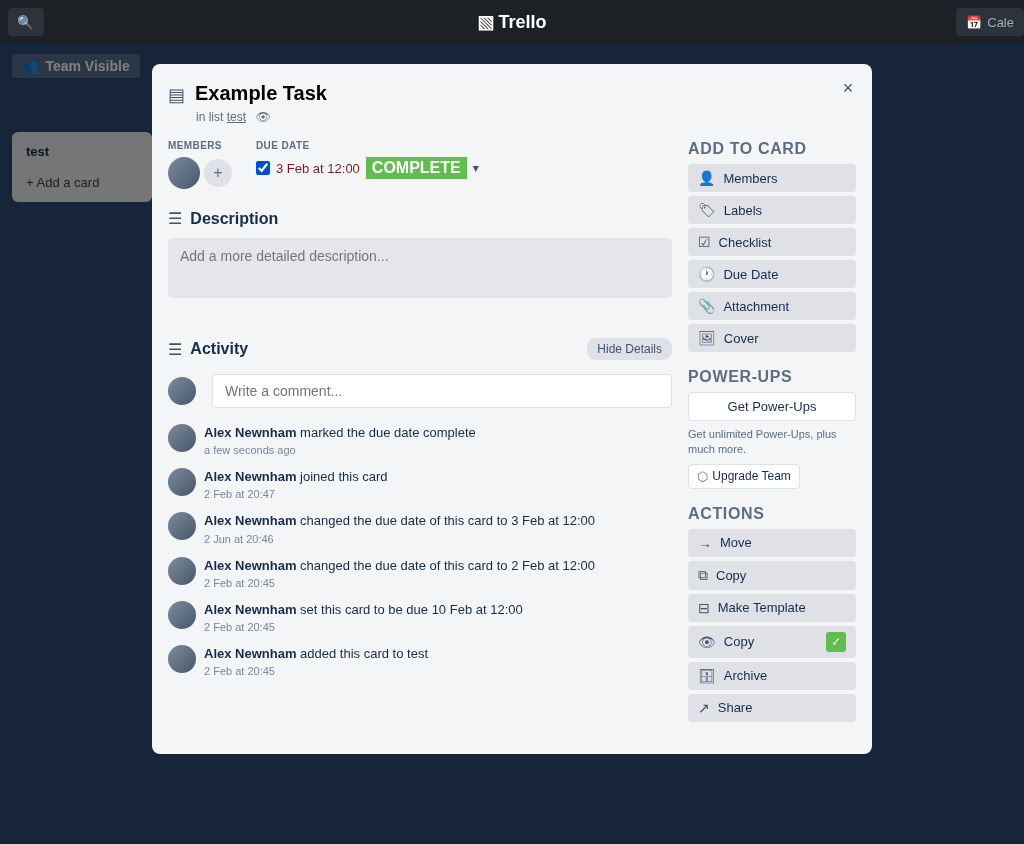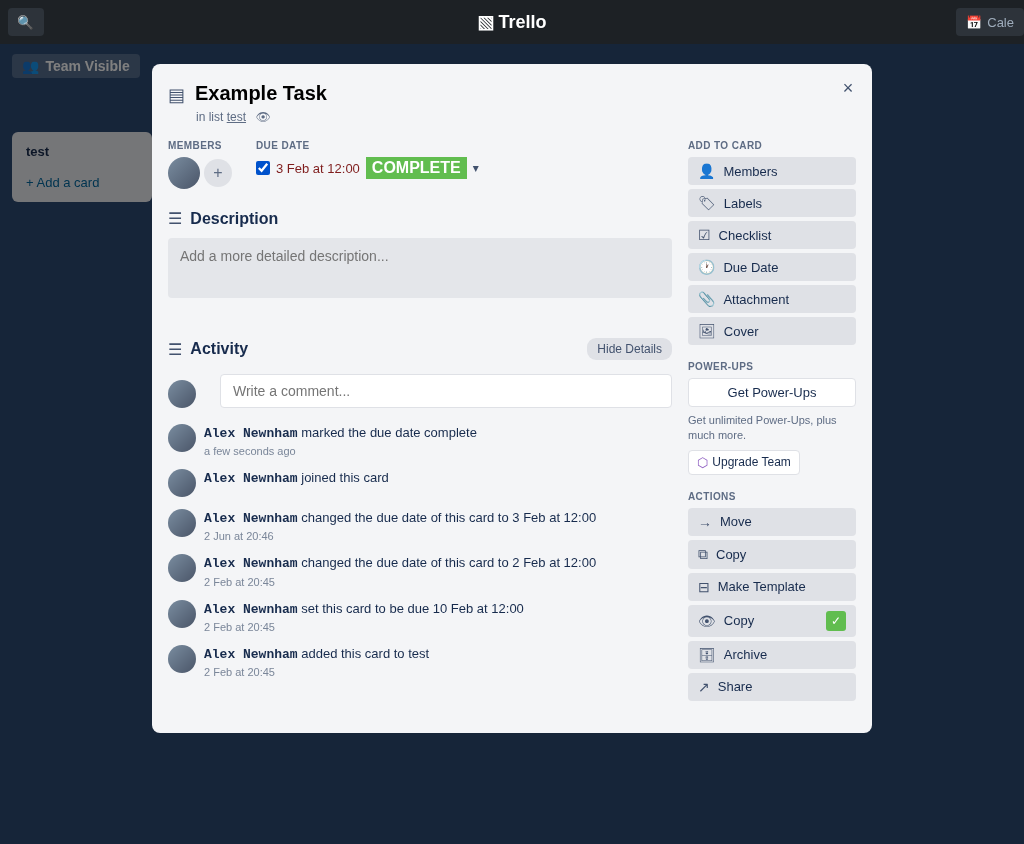--- a/index.html
+++ b/index.html
@@ -105,21 +105,21 @@
     .list-title {
       font-size: 13px;
       font-weight: 700;
       color: #172b4d;
       margin-bottom: 8px;
       padding: 4px 6px;
     }
     .add-card-btn {
       background: none;
       border: none;
-      color: #0369a1;
+      color: #404040;
       font-size: 13px;
       cursor: pointer;
       padding: 4px 6px;
       border-radius: 4px;
       width: 100%;
       text-align: left;
     }
 
     
     .overlay {
@@ -320,22 +320,22 @@
       background: #dfe1e6;
       border: none;
       border-radius: 9px;
       font-size: 12px;
       color: #42526e;
       padding: 4px 10px;
       cursor: pointer;
     }
     .activity-input-row {
       display: flex;
-      gap: 24px;
-      align-items: flex-end;
+      gap: 16px;
+      align-items: center;
       margin-bottom: 16px;
     }
     .activity-input {
       flex: 1;
       background: #fff;
       border: 1px solid #dfe1e6;
       border-radius: 4px;
       padding: 8px 12px;
       font-size: 14px;
       color: #7a8699;
@@ -360,31 +360,30 @@
     .activity-content {
       flex: 1;
     }
     .activity-text {
       font-size: 13px;
       color: #172b4d;
       line-height: 1.4;
     }
     .activity-text strong {
       font-weight: 700;
-      font-family: Liberation Mono, monospace;
     }
     .activity-time {
       font-size: 11px;
       color: #7a8699;
       margin-top: 2px;
     }
 
     
     .sidebar-section-title {
-      font-size: 10px;
+      font-size: 16px;
       font-weight: 700;
       color: #5e6c84;
       text-transform: uppercase;
       letter-spacing: 0.04em;
       margin-bottom: 6px;
     }
     .sidebar-btn {
       width: 100%;
       background: #dfe1e6;
       border: none;
@@ -579,20 +578,21 @@
             </div>
           </div>
 
           <div class="activity-item">
             <div class="activity-avatar"></div>
             <div class="activity-content">
               <div class="activity-text">
                 <strong>Alex Newnham</strong>
                 <span> joined this card</span>
               </div>
+              <div class="activity-time">2 Feb at 20:47</div>
             </div>
           </div>
 
           <div class="activity-item">
             <div class="activity-avatar"></div>
             <div class="activity-content">
               <div class="activity-text">
                 <strong>Alex Newnham</strong>
                 <span> changed the due date of this card to 3 Feb at 12:00</span>
               </div>

